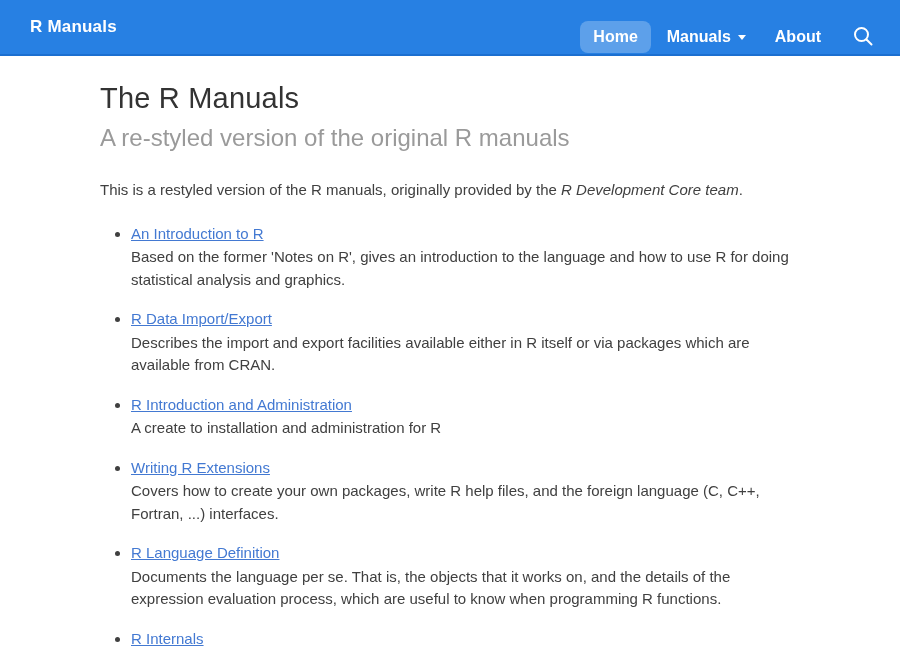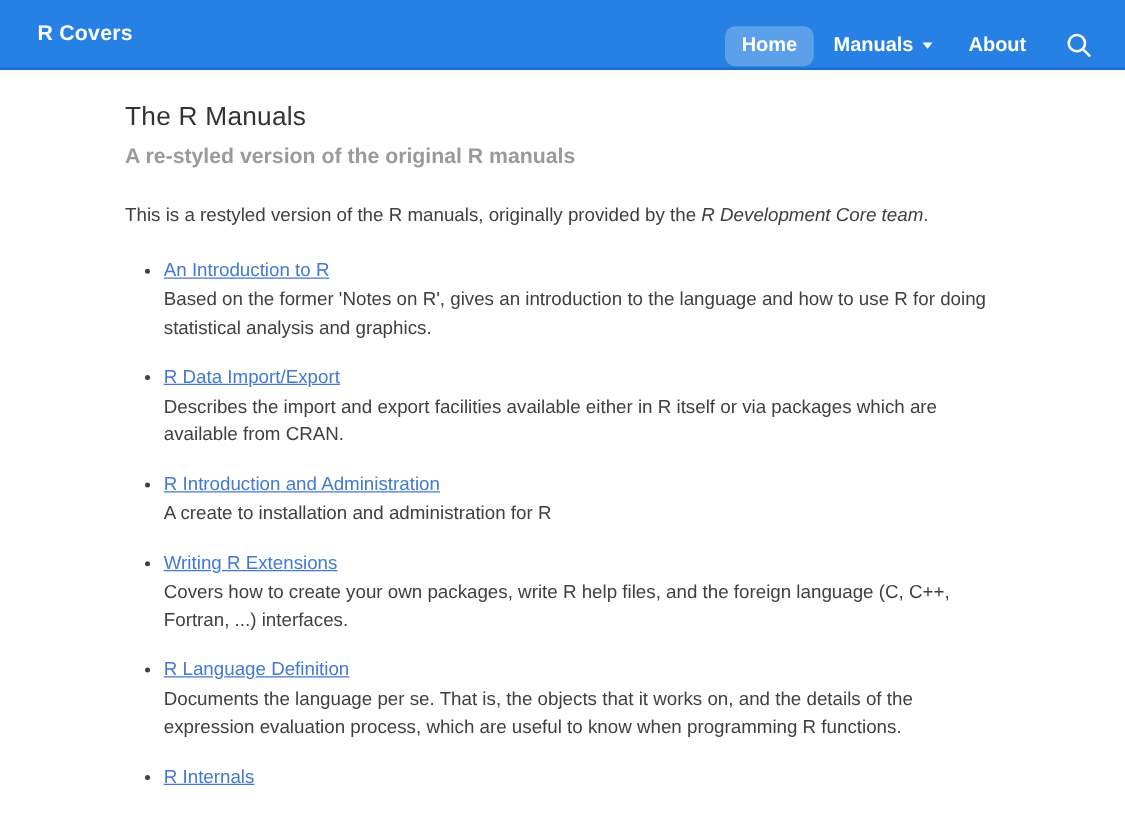--- a/index.html
+++ b/index.html
@@ -52,25 +52,25 @@
   .search-btn{
     margin-left:14px;display:flex;align-items:center;cursor:pointer;
     padding:4px;
   }
 
   
   .main{
     width:700px;margin:0 auto;padding-top:26px;
   }
   h1.page-title{
-    margin:0;font-size:21px;font-weight:400;
+    margin:0;font-size:29px;font-weight:400;
     color:var(--title-color);letter-spacing:.2px;
   }
   .page-subtitle{
-    margin:9px 0 0;font-size:17px;font-weight:700;
+    margin:9px 0 0;font-size:24px;font-weight:400;
     color:var(--subtitle-color);
   }
   .intro{
     margin:27px 0 0;font-size:15px;line-height:1.5;
     color:var(--text-color);
   }
   .intro em{font-style:italic;}
   ul.manuals{
     margin:21px 0 0;padding:0 0 16px 31px;
   }
@@ -81,21 +81,21 @@
     color:var(--link-color);text-decoration:underline;cursor:pointer;
   }
   .manual-desc{
     margin:1px 0 0;color:var(--text-color);
   }
 </style>
 </head>
 <body>
 
 <nav class="navbar">
-  <a class="brand">R Covers</a>
+  <a class="brand">R Manuals</a>
   <div class="navbar-menu">
     <a class="nav-item active">Home</a>
       <a class="nav-item">Manuals<span class="caret"></span></a>
       <a class="nav-item">About</a>
       <a class="search-btn">
       <svg width="22" height="22" viewBox="0 0 22 22" fill="none">
         <circle cx="9.5" cy="9.5" r="6.5" stroke="#ffffff" stroke-width="2"></circle>
         <line x1="14.5" y1="14.5" x2="19.5" y2="19.5" stroke="#ffffff" stroke-width="2" stroke-linecap="round"></line>
       </svg>
     </a>

